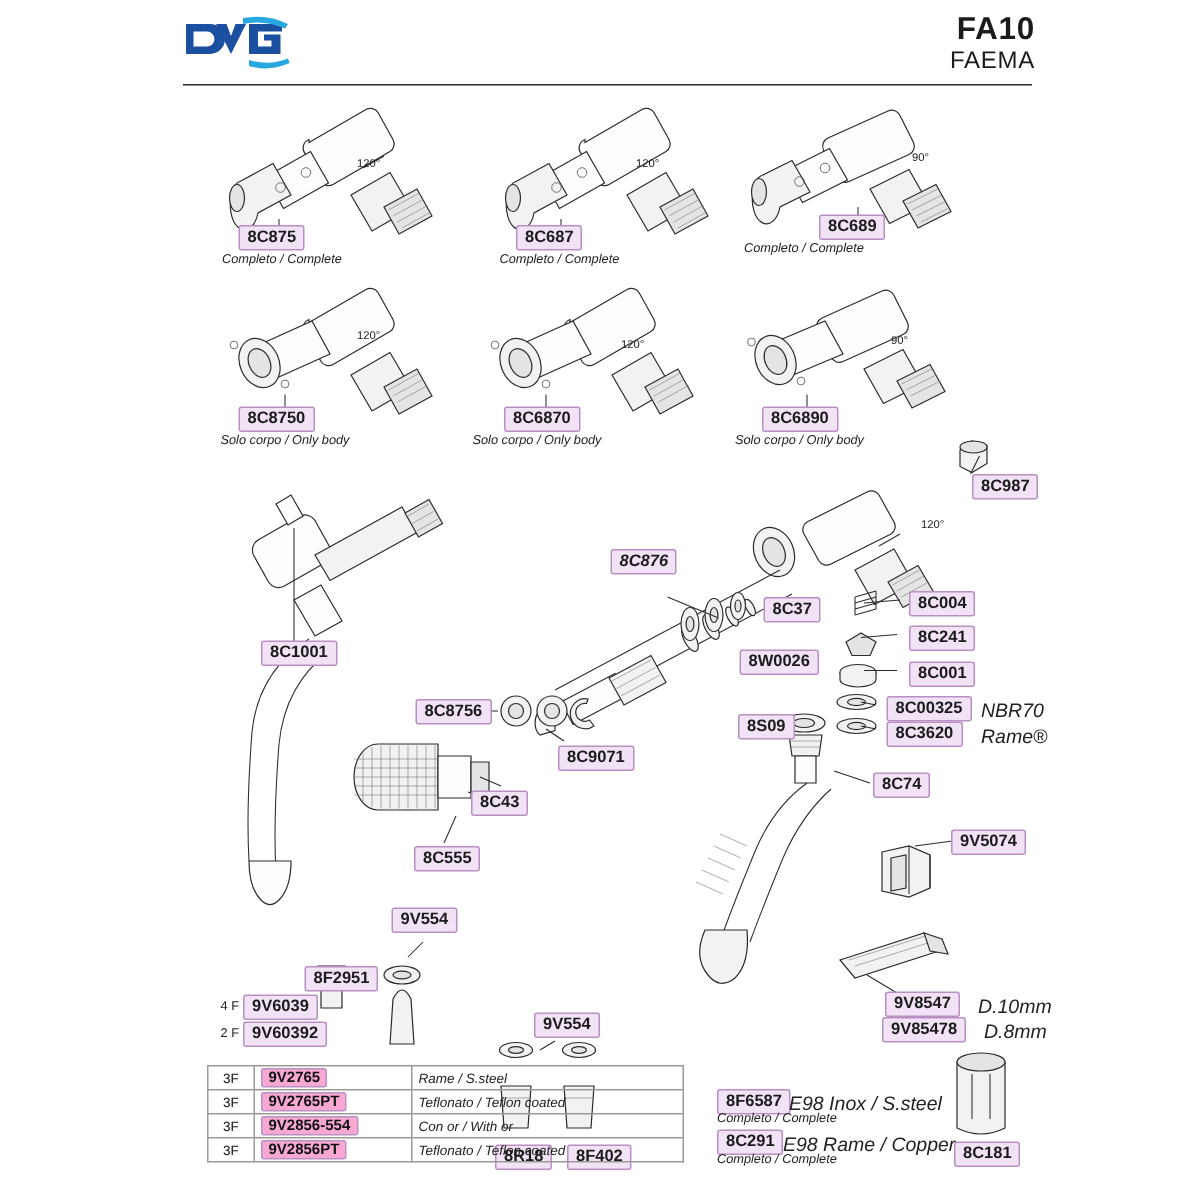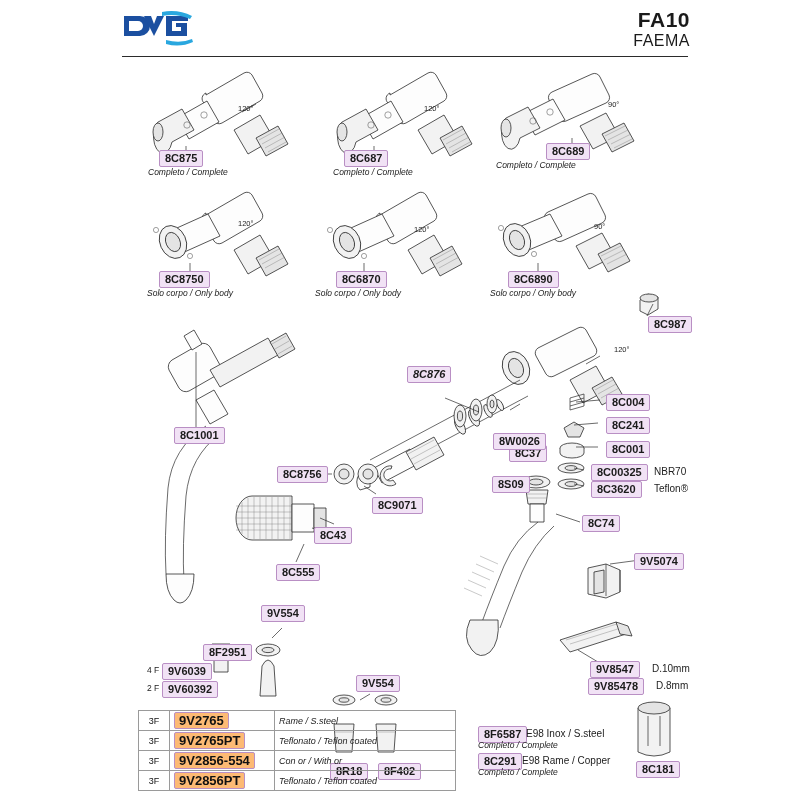--- a/index.html
+++ b/index.html
@@ -11,32 +11,32 @@
   .logo{position:absolute;left:122px;top:10px;width:74px;height:42px;}
   .header-rule{position:absolute;left:122px;top:56px;width:566px;height:1px;background:#2b2b2b;}
   .title-main{position:absolute;right:110px;top:8px;font-size:21px;font-weight:bold;letter-spacing:.5px;}
   .title-sub{position:absolute;right:110px;top:32px;font-size:16px;letter-spacing:.5px;}
 
   
   .code{position:absolute;font-size:11px;font-weight:bold;color:#1b1b1b;
         background:#f1e2f5;border:1px solid #b98fc4;border-radius:2px;
         padding:1px 5px;white-space:nowrap;line-height:13px;}
   .cap{position:absolute;font-size:8.5px;font-style:italic;color:#222;white-space:nowrap;}
-  .note{position:absolute;font-size:10px;color:#222;white-space:nowrap;}
+  .note{position:absolute;font-size:13px;font-style:italic;color:#222;white-space:nowrap;}
   .dim{position:absolute;font-size:7.5px;color:#222;white-space:nowrap;}
   .smallnum{position:absolute;font-size:8.5px;color:#222;white-space:nowrap;}
 
   
   .tbl{position:absolute;left:138px;top:710px;width:318px;border:1px solid #777;border-collapse:collapse;}
   .tbl td{border:1px solid #9a9a9a;font-size:9px;padding:1px 4px;height:13px;}
   .tbl td.q{width:22px;text-align:center;color:#111;}
   .tbl td.c{width:96px;}
   .tbl td.d{font-style:italic;color:#222;}
-  .chip{display:inline-block;background:#fdba74;border:1px solid #b98fc4;border-radius:2px;
-        padding:0 4px;font-weight:bold;font-size:13px;color:#111;}
+  .chip{display:inline-block;background:#f9a8d4;border:1px solid #b98fc4;border-radius:2px;
+        padding:0 4px;font-weight:bold;font-size:10px;color:#111;}
 
   svg{position:absolute;left:0;top:0;width:800px;height:800px;overflow:visible;}
   .ln{stroke:#2b2b2b;stroke-width:.7;fill:none;}
   .thin{stroke:#555;stroke-width:.55;fill:none;}
   .part{stroke:#2b2b2b;stroke-width:.8;fill:#fdfdfd;}
   .partl{stroke:#2b2b2b;stroke-width:.8;fill:#f2f2f2;}
   .partd{stroke:#2b2b2b;stroke-width:.8;fill:#e4e4e4;}
   .hatch{stroke:#777;stroke-width:.4;fill:none;}
 </style>
 </head>
@@ -319,30 +319,30 @@
   <div class="dim" style="left:414px;top:225px;">120°</div>
 
   <div class="code" style="left:508px;top:271px;">8C6890</div>
   <div class="cap" style="left:490px;top:288px;">Solo corpo / Only body</div>
   <div class="dim" style="left:594px;top:222px;">90°</div>
 
   <div class="code" style="left:648px;top:316px;">8C987</div>
   <div class="dim" style="left:614px;top:345px;">120°</div>
 
   <div class="code" style="left:407px;top:366px;font-style:italic;">8C876</div>
-  <div class="code" style="left:509px;top:398px;margin-top:47px;">8C37</div>
+  <div class="code" style="left:509px;top:398px;">8C37</div>
   <div class="code" style="left:465px;top:433px;margin-left:28px;">8W0026</div>
 
   <div class="code" style="left:606px;top:394px;">8C004</div>
   <div class="code" style="left:606px;top:417px;">8C241</div>
   <div class="code" style="left:606px;top:441px;">8C001</div>
   <div class="code" style="left:591px;top:464px;">8C00325</div>
   <div class="note" style="left:654px;top:466px;">NBR70</div>
   <div class="code" style="left:591px;top:481px;">8C3620</div>
-  <div class="note" style="left:654px;top:483px;">Teflon®</div>
+  <div class="note" style="left:654px;top:483px;">Rame®</div>
 
   <div class="code" style="left:492px;top:476px;">8S09</div>
   <div class="code" style="left:582px;top:515px;">8C74</div>
 
   <div class="code" style="left:174px;top:427px;">8C1001</div>
   <div class="code" style="left:277px;top:466px;">8C8756</div>
   <div class="code" style="left:372px;top:497px;">8C9071</div>
   <div class="code" style="left:314px;top:527px;">8C43</div>
   <div class="code" style="left:276px;top:564px;">8C555</div>
 

